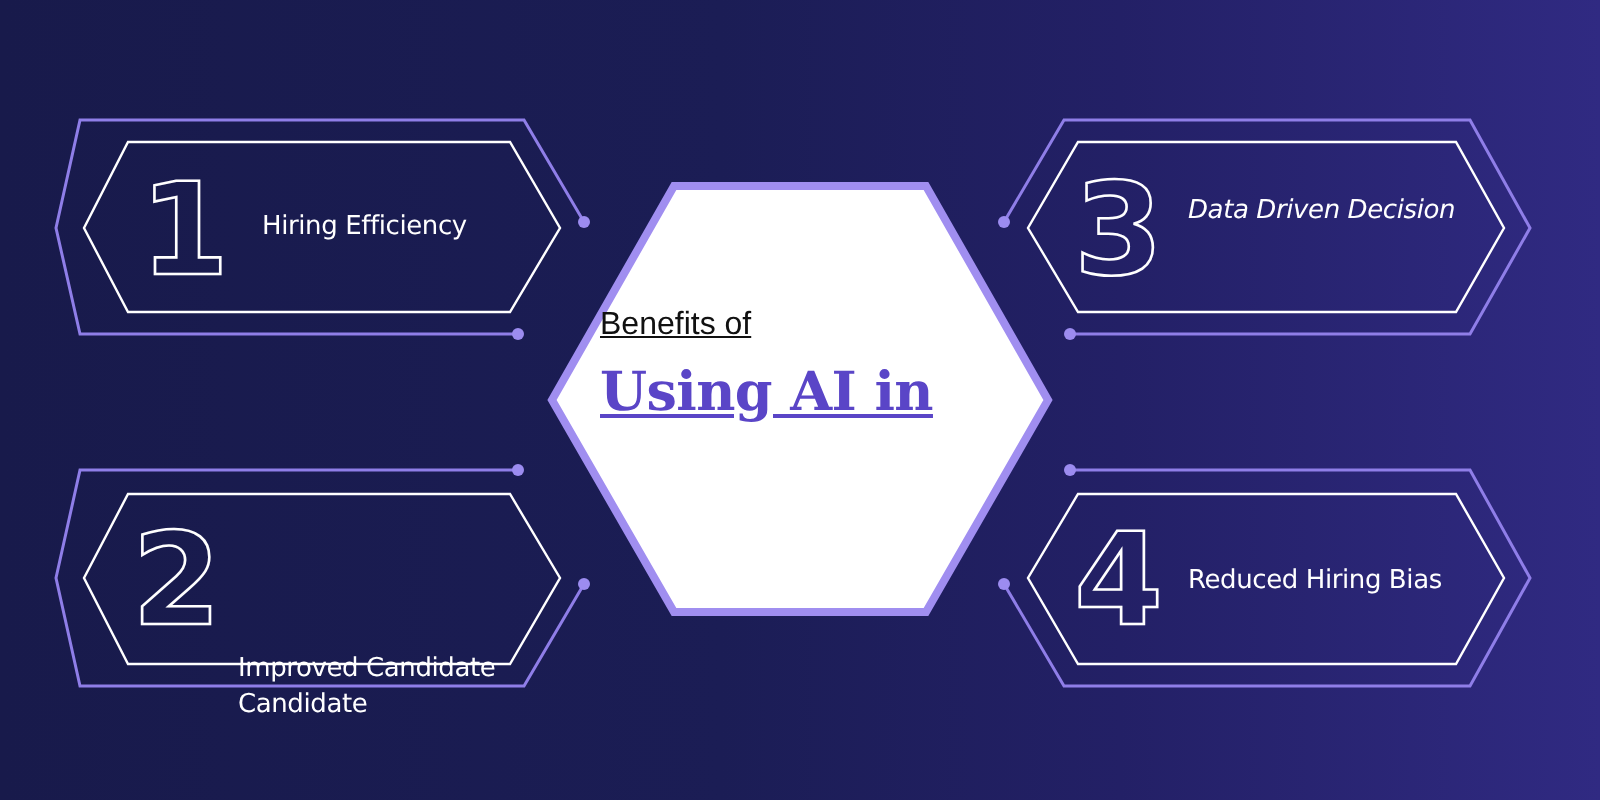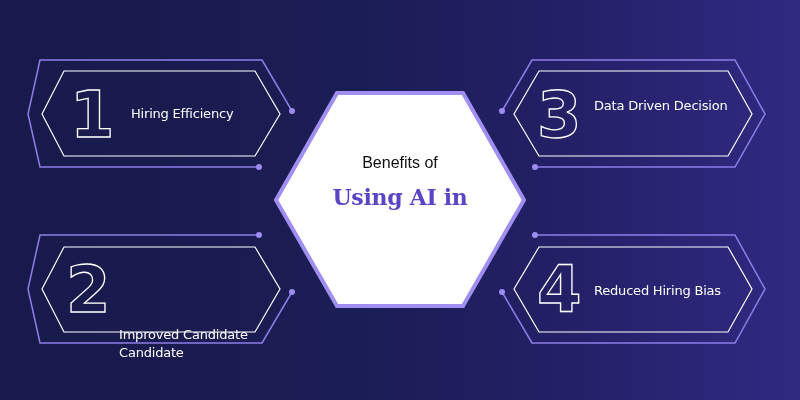--- a/index.html
+++ b/index.html
@@ -7,28 +7,28 @@
   .canvas {
     position: relative; width: 800px; height: 400px;
     background: linear-gradient(90deg, #181a4b 0%, #1b1d55 45%, #232066 70%, #302a82 100%);
     font-family: "Liberation Sans", sans-serif;
   }
   svg.art { position: absolute; left: 0; top: 0; }
   .label {
     position: absolute; color: #ffffff; font-size: 13px; line-height: 18px;
     font-family: "DejaVu Sans", sans-serif; letter-spacing: -0.2px;
   }
-  .center-text { position: absolute; left: 300px; width: 200px; text-align: center; }
+  .center-text { position: absolute; left: 300px; width: 200px; text-align: left; text-decoration: underline; }
   .center-sub {
     top: 154px; font-family: "Liberation Sans", sans-serif; font-size: 16px;
     color: #111111;
   }
   .center-title {
     top: 181px; font-family: "DejaVu Serif", serif; font-weight: bold;
-    font-size: 22px; line-height: 32px; color: #5a45c7; letter-spacing: -0.3px;
+    font-size: 27px; line-height: 32px; color: #5a45c7; letter-spacing: -0.3px;
   }
   .num {
     font-family: "DejaVu Sans", sans-serif; font-size: 64px; font-weight: bold;
     fill: none; stroke: #ffffff; stroke-width: 1.3;
   }
 </style>
 </head>
 <body>
 
 <div class="canvas">
@@ -69,21 +69,21 @@
     <polygon points="337,93 463,93 524,200 463,306 337,306 276,200" fill="#ffffff" stroke="#a08ef0" stroke-width="4"></polygon>
   </svg>
 
   <div class="label" style="left:131px; top:105px;">
     <div>Hiring Efficiency</div>
   </div>
   <div class="label" style="left:119px; top:279px;margin-top:47px;">
     <div>Improved Candidate</div>
     <div>Candidate</div>
   </div>
-  <div class="label" style="left:594px; top:97px;">
+  <div class="label" style="left:594px; top:97px;font-style:italic;">
     <div>Data Driven Decision</div>
   </div>
   <div class="label" style="left:594px; top:282px;">
     <div>Reduced Hiring Bias</div>
   </div>
 
   <div class="center-text center-sub">Benefits of</div>
   <div class="center-text center-title">
     <div>Using AI in</div>
   </div>

